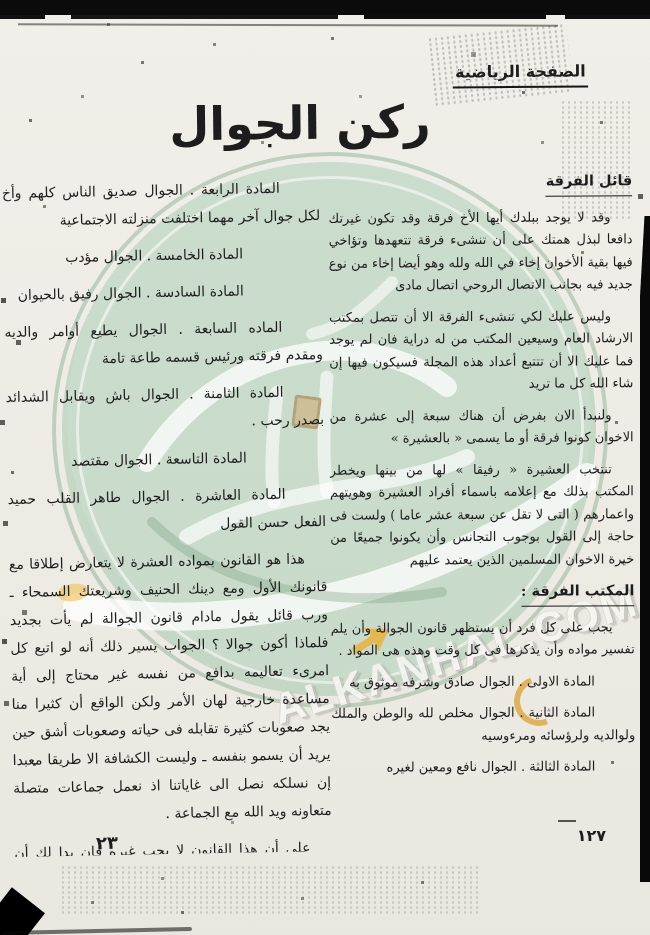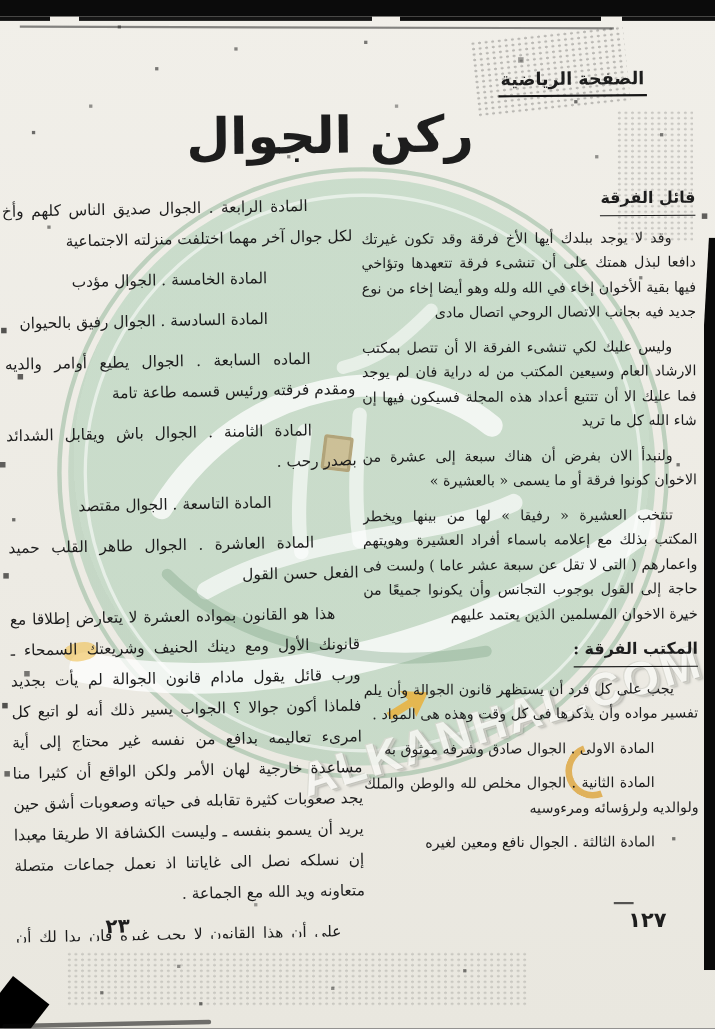--- a/index.html
+++ b/index.html
@@ -73,21 +73,21 @@
   .col-right{top:168px;right:16px;width:304px;height:666px;overflow:hidden;
     font-size:13px;line-height:22.5px;transform:rotate(-.3deg);}
   .col-left{top:176px;left:8px;width:318px;height:678px;overflow:hidden;
     font-size:14px;line-height:28px;transform:rotate(-1.1deg);}
   .heading{font-size:14.5px;font-weight:bold;margin:2px 0 10px 0;}
   .heading .u{display:inline-block;border-bottom:1.6px solid #1a1a1a;padding-bottom:3px;}
   .para{text-indent:22px;}
   .article{text-indent:40px;}
   .article-sm{text-indent:78px;}
   .pnum-left{position:absolute;left:96px;top:832px;font-size:18px;font-weight:bold;transform:rotate(-2deg);}
-  .pnum-right{position:absolute;right:44px;top:826px;font-size:19px;font-weight:bold;}
+  .pnum-right{position:absolute;right:44px;top:826px;font-size:16px;font-weight:bold;}
   .pnum-dash{position:absolute;right:74px;top:820px;width:18px;height:2px;background:rgba(20,20,20,.7);}
 </style>
 </head>
 <body>
 
 <div class="page">
 
   <div class="top-bar"></div>
   <div class="top-bar-ragged"></div>
   <div class="top-line"></div>

